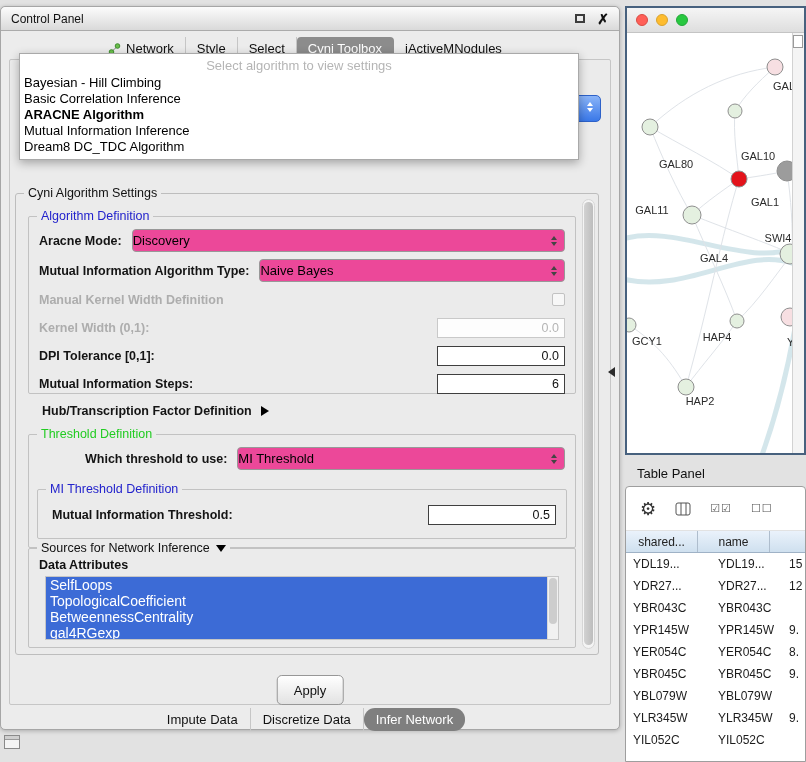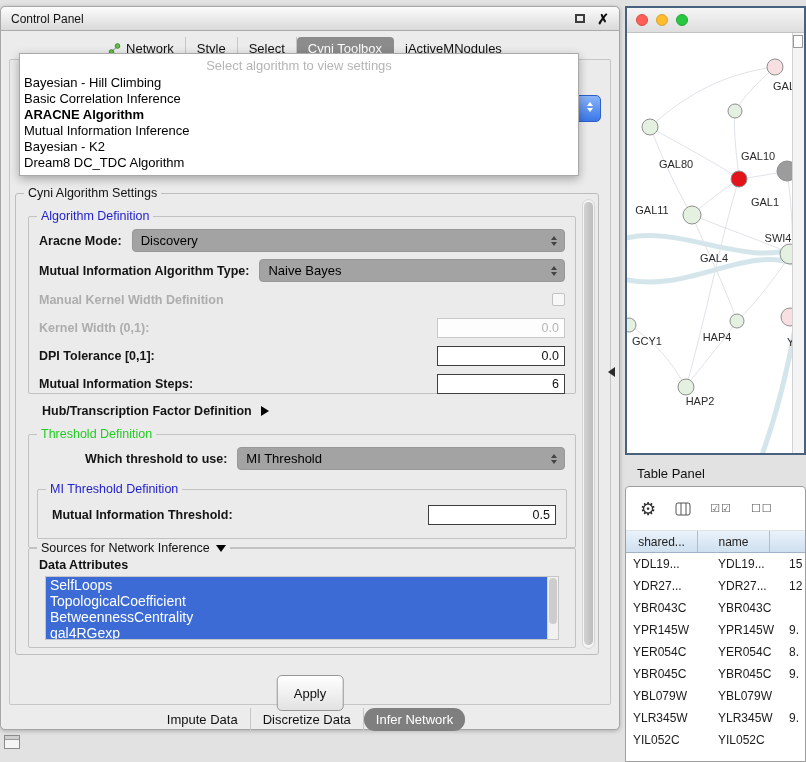--- a/index.html
+++ b/index.html
@@ -57,22 +57,22 @@
   .vscrollbar{position:absolute;right:3px;top:5px;bottom:5px;width:13px;background:#f4f4f4;
     border:1px solid #d6d6d6;border-radius:7px;}
   .vscrollbar .thumb{position:absolute;left:1px;right:1px;top:2px;bottom:3px;
     background:linear-gradient(90deg,#d2d2d2,#bdbdbd);border-radius:6px;}
 
   .group{position:absolute;border:1px solid #c2c2c2;border-radius:2px;}
   .group-inner{padding:12px 10px 0 10px;display:flex;flex-direction:column;gap:7px;}
   .row{display:flex;align-items:center;min-height:21px;}
   .lbl{font-size:12.5px;font-weight:bold;color:#141414;white-space:nowrap;}
   .lbl.disabled{color:#adadad;}
-  .combo{flex:1;margin-left:10px;height:23px;background:#a3a3a3;border:1px solid #989898;border-radius:4px;
-    display:flex;align-items:center;font-size:13px;color:#000;padding:0 22px 0 8px;position:relative;}
+  .combo{flex:1;margin-left:10px;height:23px;background:#ec4899;border:1px solid #989898;border-radius:4px;
+    display:flex;align-items:center;font-size:13px;color:#000;padding:0 22px 0 0;position:relative;}
   .arrows{display:flex;flex-direction:column;gap:2px;}
   .combo .arrows{position:absolute;right:7px;top:50%;transform:translateY(-50%);}
   .arrow-up{width:0;height:0;border-left:3.5px solid transparent;border-right:3.5px solid transparent;border-bottom:4px solid #444;}
   .arrow-down{width:0;height:0;border-left:3.5px solid transparent;border-right:3.5px solid transparent;border-top:4px solid #444;}
   .field{margin-left:auto;width:128px;height:20px;background:#fff;border:1px solid #3f3f3f;
     font-size:12.5px;display:flex;align-items:center;justify-content:flex-end;padding:0 5px;}
   .field.disabled{border-color:#c9c9c9;color:#b5b5b5;background:#fdfdfd;}
   .checkbox{margin-left:auto;width:13px;height:13px;border:1px solid #c2c2c2;background:#f7f7f7;border-radius:2px;}
 
   #algo-def{left:12px;top:22px;width:548px;height:178px;}
@@ -87,21 +87,21 @@
 
   #sources{left:12px;top:354px;width:548px;height:100px;}
   .attr-label{position:absolute;left:10px;top:9px;font-size:12.5px;font-weight:bold;}
   .listbox{position:absolute;left:16px;top:27px;right:16px;bottom:7px;background:#fff;
     border:1px solid #c6c6c6;display:flex;overflow:hidden;}
   .list-items{flex:1;}
   .list-item{height:16px;line-height:16px;font-size:14px;color:#fff;background:var(--selection);padding-left:4px;}
   .list-scroll{width:11px;background:#f1f1f1;border-left:1px solid #d8d8d8;position:relative;}
   .list-scroll .thumb{position:absolute;left:1px;right:1px;top:1px;height:46px;background:#cdcdcd;border-radius:5px;}
 
-  .apply-btn{position:absolute;left:50%;top:668px;transform:translateX(-50%);height:36px;
+  .apply-btn{position:absolute;left:50%;top:668px;transform:translateX(-50%);height:30px;
     border:1px solid #979797;border-radius:5px;background:linear-gradient(#ffffff,#e2e2e2);
     font-size:13px;display:flex;align-items:center;justify-content:center;padding:0 16px;}
 
   .bottom-tabs{position:absolute;left:0;right:0;top:701px;display:flex;justify-content:center;}
   .btab{padding:4px 12px;font-size:13px;border-right:1px solid #c6c6c6;}
   .btab.active{background:var(--bottom-tab-active);color:#fff;border-radius:11px;border-right:none;}
 
   
   #network-window{left:625px;top:6px;width:181px;height:449px;border:2px solid var(--window-border);
     background:#fff;overflow:hidden;}
@@ -184,21 +184,20 @@
         <span class="arrow-down"></span>
     </span>
   </div>
 
   <div class="popup">
     <div class="placeholder">Select algorithm to view settings</div>
     <div class="option">Bayesian - Hill Climbing</div>
     <div class="option">Basic Correlation Inference</div>
     <div class="option selected">ARACNE Algorithm</div>
     <div class="option">Mutual Information Inference</div>
-    <div class="option">Bayesian - K2</div>
     <div class="option">Dream8 DC_TDC Algorithm</div>
   </div>
 
   <div class="settings-frame">
     <span class="frame-label">Cyni Algorithm Settings</span>
 
     <div class="group" id="algo-def">
       <span class="frame-label blue">Algorithm Definition</span>
       <div class="group-inner">
         <div class="row">

